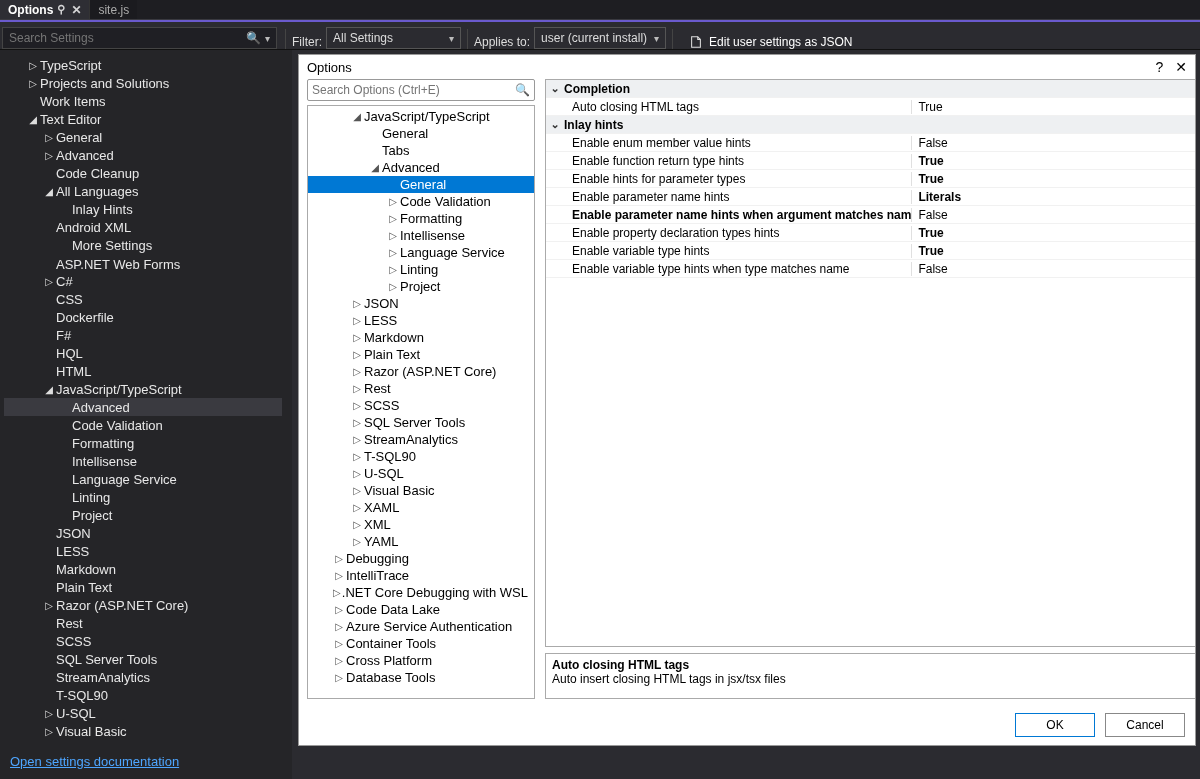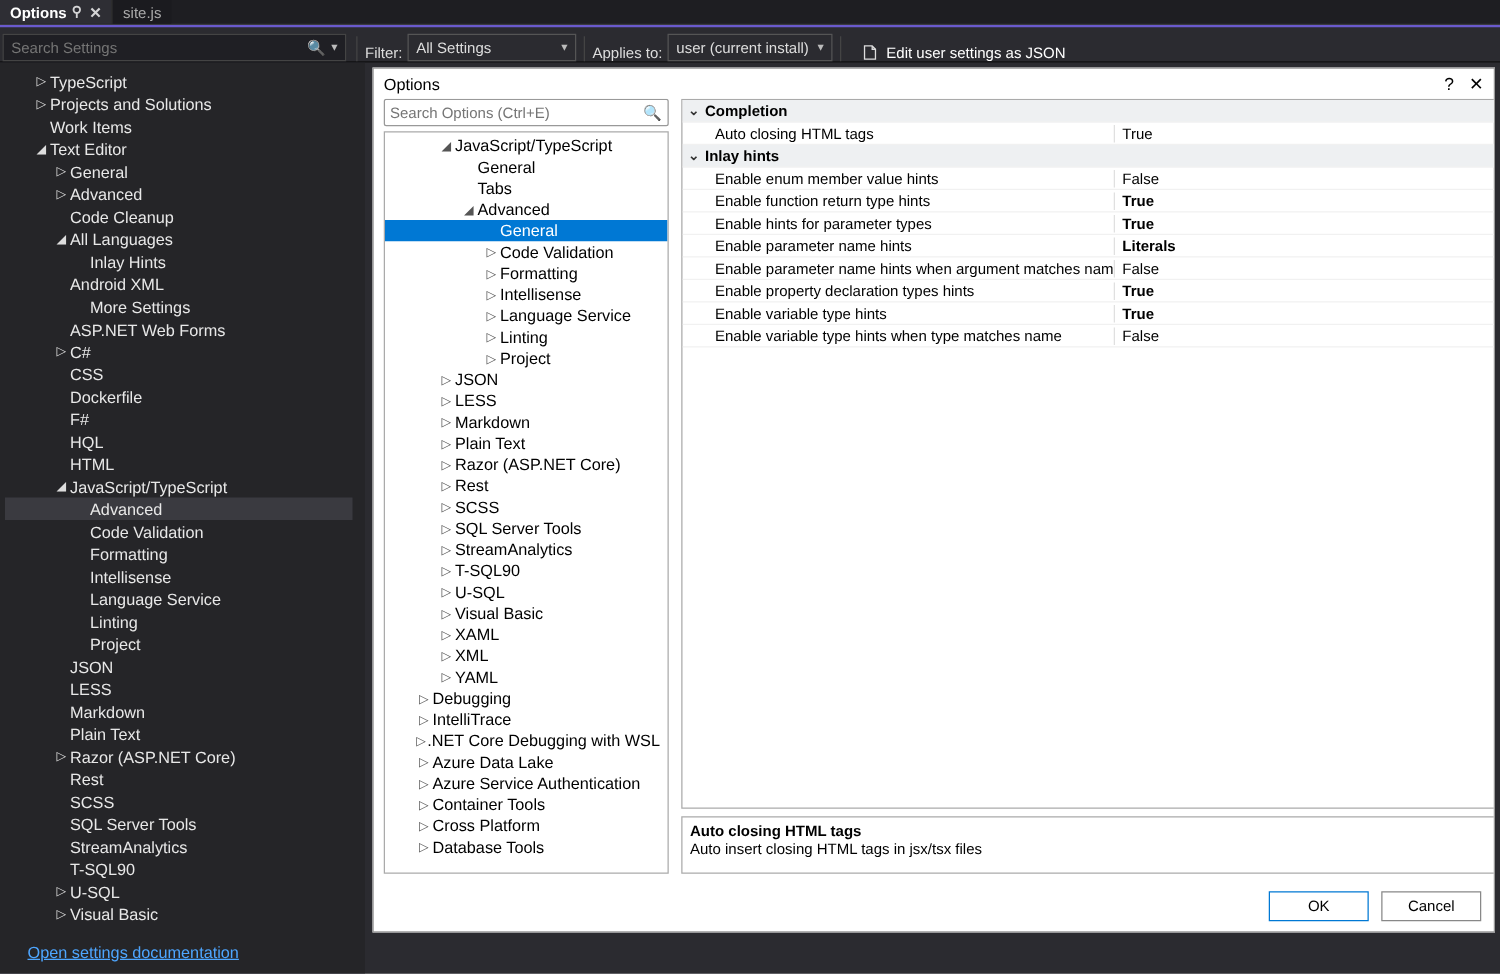--- a/index.html
+++ b/index.html
@@ -31,21 +31,21 @@
   .main { display:flex; flex:1; overflow:hidden; position:relative;}
 
   
   .side { width:292px; background:#252528; overflow-y:auto; position:relative; }
   .side-inner { padding:6px 10px 6px 4px; }
   .tree-item { display:flex; align-items:center; height:18px; font-size:13px; color:#e8e8e8; white-space:nowrap; cursor:pointer; user-select:none;}
   .tree-item .ar { width:14px; text-align:center; display:inline-block; font-size:10px; color:#ddd;}
   .tree-item.sel { background:#3a3a40; }
   .side::-webkit-scrollbar{width:10px;} .side::-webkit-scrollbar-thumb{background:#555;border-radius:4px;}
 
-  .side-link { color:#4ea6ff; text-decoration:underline; font-size:13px; margin:8px 22px; display:inline-block; cursor:pointer;}
+  .side-link { color:#4ea6ff; text-decoration:underline; font-size:13px; margin:8px 10px; display:inline-block; cursor:pointer;}
 
   
   .dlg { position:absolute; left:298px; top:4px; width:898px; height:692px; background:#fff; border:1px solid #999; color:#000; display:flex; flex-direction:column; }
   .dlg-header { display:flex; align-items:center; height:24px; padding:0 8px; font-size:13px; }
   .dlg-header .title { flex:1; }
   .dlg-header .help { margin-right:12px; cursor:pointer; font-size:14px;}
   .dlg-header .close { cursor:pointer; font-size:14px;}
   .dlg-body { display:flex; flex:1; overflow:hidden; padding:0 8px 6px 8px; gap:10px;}
   .dlg-left { width:228px; display:flex; flex-direction:column;}
   .dlg-search { height:22px; display:flex; align-items:center; border:1px solid #999; border-radius:2px; padding:0 4px;}
@@ -403,21 +403,21 @@
               <div class="opt-item" style="padding-left: 24px;">
                 <span class="ar">▷</span>
                 <span>IntelliTrace</span>
               </div>
               <div class="opt-item" style="padding-left: 24px;">
                 <span class="ar">▷</span>
                 <span>.NET Core Debugging with WSL</span>
               </div>
               <div class="opt-item" style="padding-left: 24px;">
                 <span class="ar">▷</span>
-                <span>Azure Data Lake</span>
+                <span>Code Data Lake</span>
               </div>
               <div class="opt-item" style="padding-left: 24px;">
                 <span class="ar">▷</span>
                 <span>Azure Service Authentication</span>
               </div>
               <div class="opt-item" style="padding-left: 24px;">
                 <span class="ar">▷</span>
                 <span>Container Tools</span>
               </div>
               <div class="opt-item" style="padding-left: 24px;">
@@ -462,21 +462,21 @@
                 <span class="pname" style="padding-left: 8px;">Enable hints for parameter types</span>
                 <span class="pval bold">True</span>
               </div>
               <div class="pg-row">
                 <span class="expand"></span>
                 <span class="pname" style="padding-left: 8px;">Enable parameter name hints</span>
                 <span class="pval bold">Literals</span>
               </div>
               <div class="pg-row">
                 <span class="expand"></span>
-                <span class="pname" style="padding-left: 8px;">Enable parameter name hints when argument matches nam</span>
+                <span class="pname" style="padding-left: 8px; font-weight: bold;">Enable parameter name hints when argument matches nam</span>
                 <span class="pval">False</span>
               </div>
               <div class="pg-row">
                 <span class="expand"></span>
                 <span class="pname" style="padding-left: 8px;">Enable property declaration types hints</span>
                 <span class="pval bold">True</span>
               </div>
               <div class="pg-row">
                 <span class="expand"></span>
                 <span class="pname" style="padding-left: 8px;">Enable variable type hints</span>

